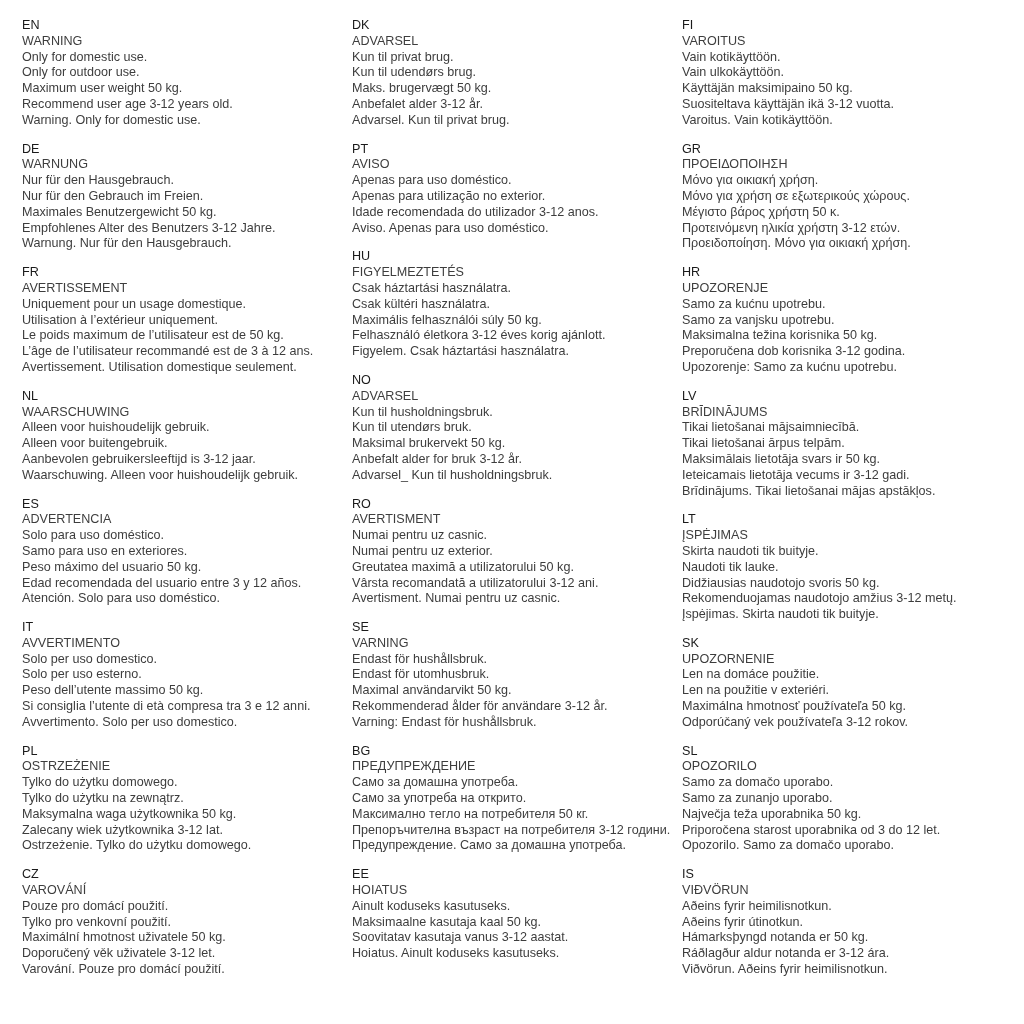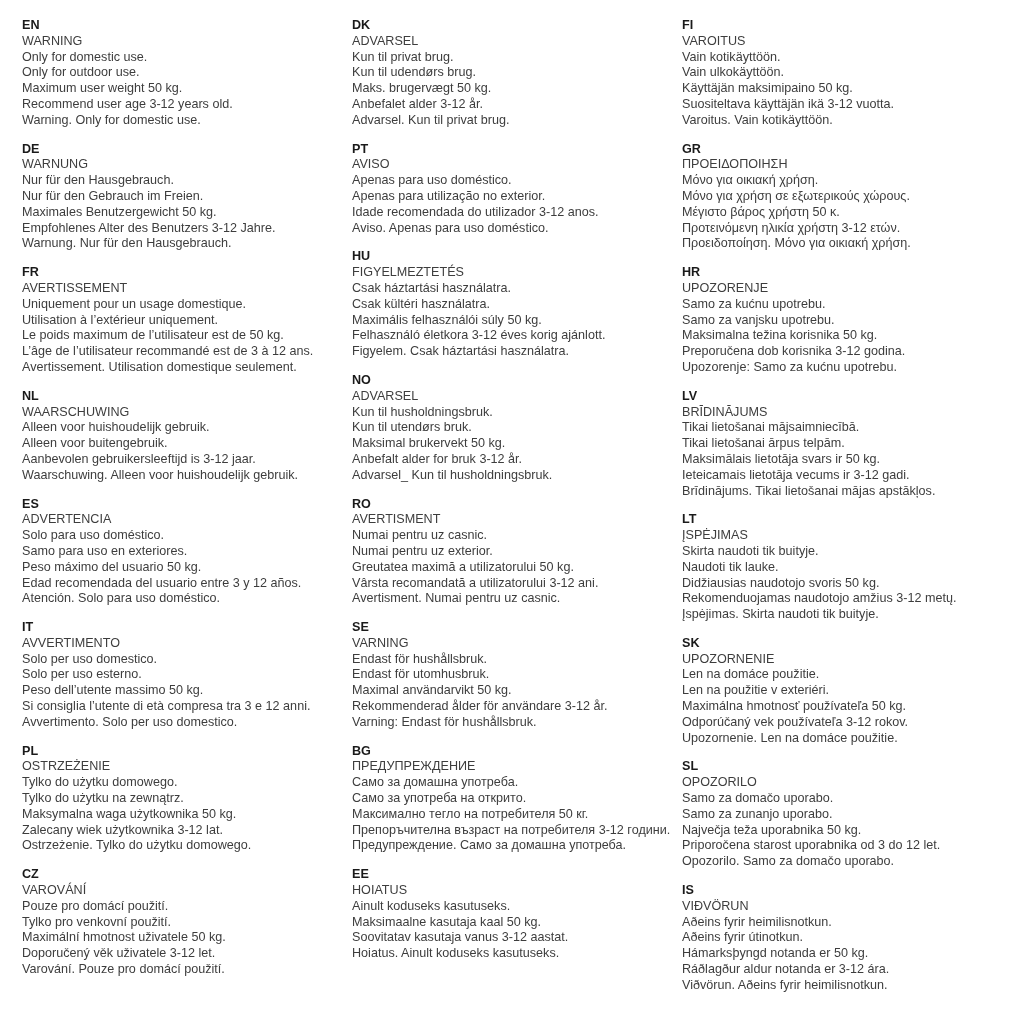--- a/index.html
+++ b/index.html
@@ -26,21 +26,21 @@
   .lang-block {
     margin: 0 0 13px 0;
     font-size: 12.6px;
     line-height: 15.8px;
     color: #3d3d3d;
   }
   .code {
     margin: 0;
     font-size: 12.6px;
     line-height: 15.8px;
-    font-weight: bold;
+    font-weight: normal;
     color: #1a1a1a;
   }
   .title, .line {
     margin: 0;
     font-size: 12.6px;
     line-height: 15.8px;
     color: #3d3d3d;
   }
 </style>
 </head>
@@ -238,21 +238,20 @@
         <p class="line">Rekomenduojamas naudotojo amžius 3-12 metų.</p>
         <p class="line">Įspėjimas. Skirta naudoti tik buityje.</p>
       </article>
       <article class="lang-block">
         <h3 class="code">SK</h3>
         <p class="title">UPOZORNENIE</p>
         <p class="line">Len na domáce použitie.</p>
         <p class="line">Len na použitie v exteriéri.</p>
         <p class="line">Maximálna hmotnosť používateľa 50 kg.</p>
         <p class="line">Odporúčaný vek používateľa 3-12 rokov.</p>
-        <p class="line">Upozornenie. Len na domáce použitie.</p>
       </article>
       <article class="lang-block">
         <h3 class="code">SL</h3>
         <p class="title">OPOZORILO</p>
         <p class="line">Samo za domačo uporabo.</p>
         <p class="line">Samo za zunanjo uporabo.</p>
         <p class="line">Največja teža uporabnika 50 kg.</p>
         <p class="line">Priporočena starost uporabnika od 3 do 12 let.</p>
         <p class="line">Opozorilo. Samo za domačo uporabo.</p>
       </article>

